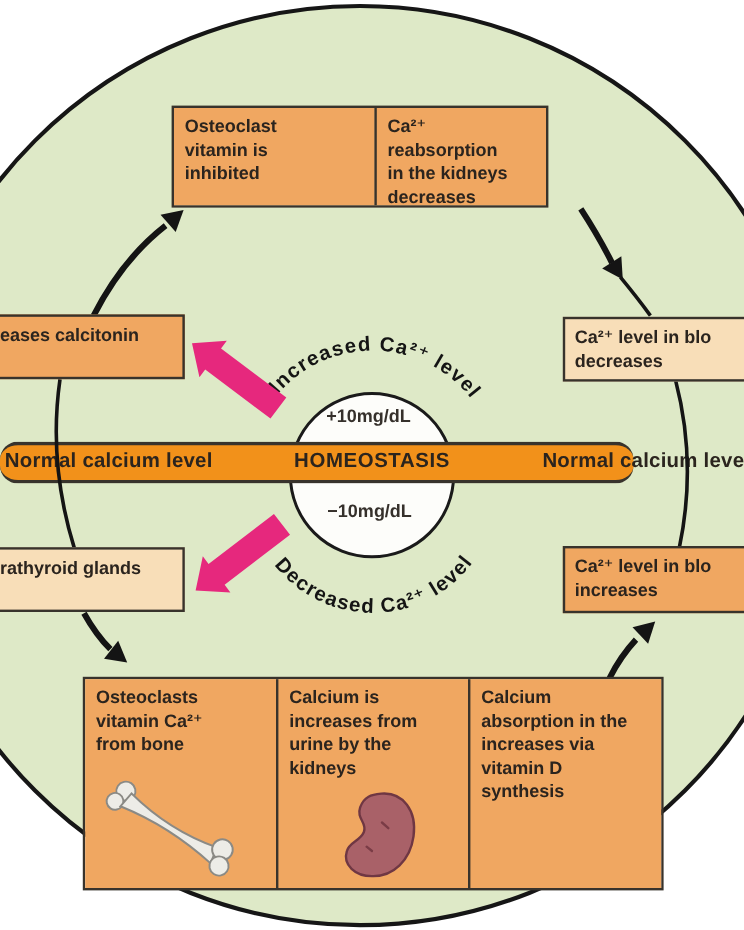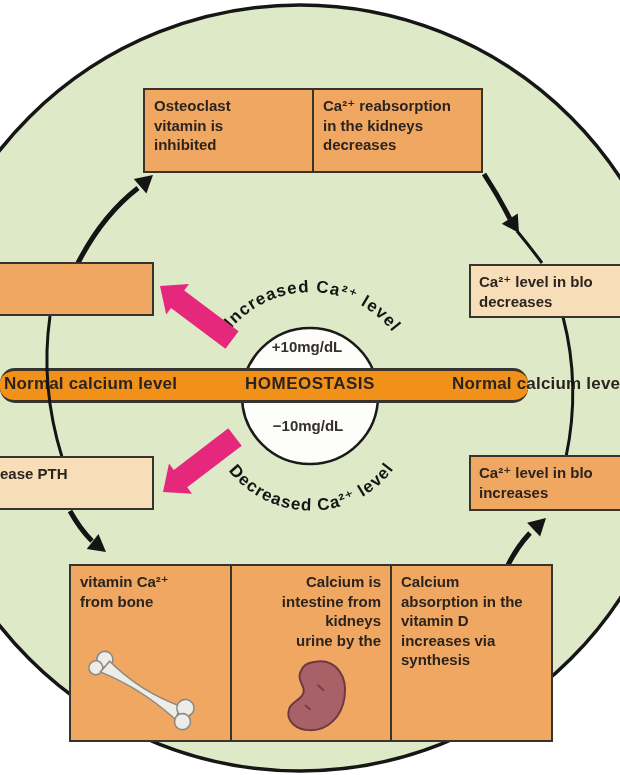--- a/index.html
+++ b/index.html
@@ -88,85 +88,87 @@
 
     <g>
       <path class="blkline" stroke-width="5" d="M 508 565 Q 517 547 530 533"></path>
       <polygon class="blk" points="546,518 540.1,536.5 527.1,522.7"></polygon>
     </g>
 
     <polygon class="pink" points="238.6,331.2 184.2,290.4 189,284 160,286 166.2,314.4 171,308 225.4,348.8"></polygon>
     <polygon class="pink" points="228.3,428.3 173.8,469.9 169,463.5 163,492 192,493.7 187.2,487.3 241.7,445.7"></polygon>
   </svg>
 
-  <div class="row" style="left:143px;top:88px;width:340px;height:85px;">
+  <div class="row" style="left:143px;top:88px;width:314px;height:85px;">
     <div class="cell" style="width:167px;">
         <div>Osteoclast</div>
         <div>vitamin is</div>
         <div>inhibited</div>
       </div>
     <div class="cell" style="flex:1;">
         <div>Ca²⁺ reabsorption</div>
         <div>in the kidneys</div>
         <div>decreases</div>
       </div>
   </div>
 
   <div class="box orange" style="left:-6px;top:262px;width:160px;height:54px;padding-left:4px;">
+      <div>eases calcitonin</div>
     </div>
 
   <div class="box cream" style="left:-6px;top:456px;width:160px;height:54px;padding-left:4px;">
-      <div>ease PTH</div>
+      <div>rathyroid glands</div>
     </div>
 
   <div class="box cream" style="left:469px;top:264px;width:160px;height:54px;">
       <div>Ca²⁺ level in blo</div>
       <div>decreases</div>
     </div>
 
   <div class="box orange" style="left:469px;top:455px;width:160px;height:56px;">
       <div>Ca²⁺ level in blo</div>
       <div>increases</div>
     </div>
 
   <div class="row" style="left:69px;top:564px;width:484px;height:178px;">
     <div class="cell" style="width:159px;">
       <div>
+          <div>Osteoclasts</div>
           <div>vitamin Ca²⁺</div>
           <div>from bone</div>
         </div>
       <svg class="icon-wrap" viewBox="0 0 159 174">
         <g transform="translate(30,92) rotate(33)">
           <circle class="bone-part" cx="4" cy="-1" r="8"></circle>
           <circle class="bone-part" cx="1" cy="11" r="7"></circle>
           <path class="bone-part" d="M 9 -2 C 38 4, 64 4, 93 -3 L 96 11 C 65 6, 38 6, 7 12 Z"></path>
           <circle class="bone-part" cx="98" cy="-4" r="8.6"></circle>
           <circle class="bone-part" cx="103" cy="9" r="8"></circle>
         </g>
       </svg>
     </div>
-    <div class="cell" style="width:160px;text-align:right;">
+    <div class="cell" style="width:160px;">
       <div>
           <div>Calcium is</div>
-          <div>intestine from</div>
+          <div>increases from</div>
+          <div>urine by the</div>
           <div>kidneys</div>
-          <div>urine by the</div>
         </div>
       <svg class="icon-wrap" viewBox="0 0 160 174">
         <g transform="translate(48,84) rotate(8)">
           <path class="kidney-body" d="M 40 6 C 58 2, 72 16, 72 38 C 72 58, 60 74, 42 76
                  C 28 78, 16 70, 18 58 C 19 50, 28 48, 30 40 C 32 32, 22 30, 24 20
                  C 26 10, 32 8, 40 6 Z"></path>
           <path class="kidney-mark" d="M 44 30 l 6 4"></path>
           <path class="kidney-mark" d="M 34 52 l 5 3"></path>
         </g>
       </svg>
     </div>
     <div class="cell" style="flex:1;">
         <div>Calcium</div>
         <div>absorption in the</div>
+        <div>increases via</div>
         <div>vitamin D</div>
-        <div>increases via</div>
         <div>synthesis</div>
       </div>
   </div>
 
 </div>
 
 </body></html>

